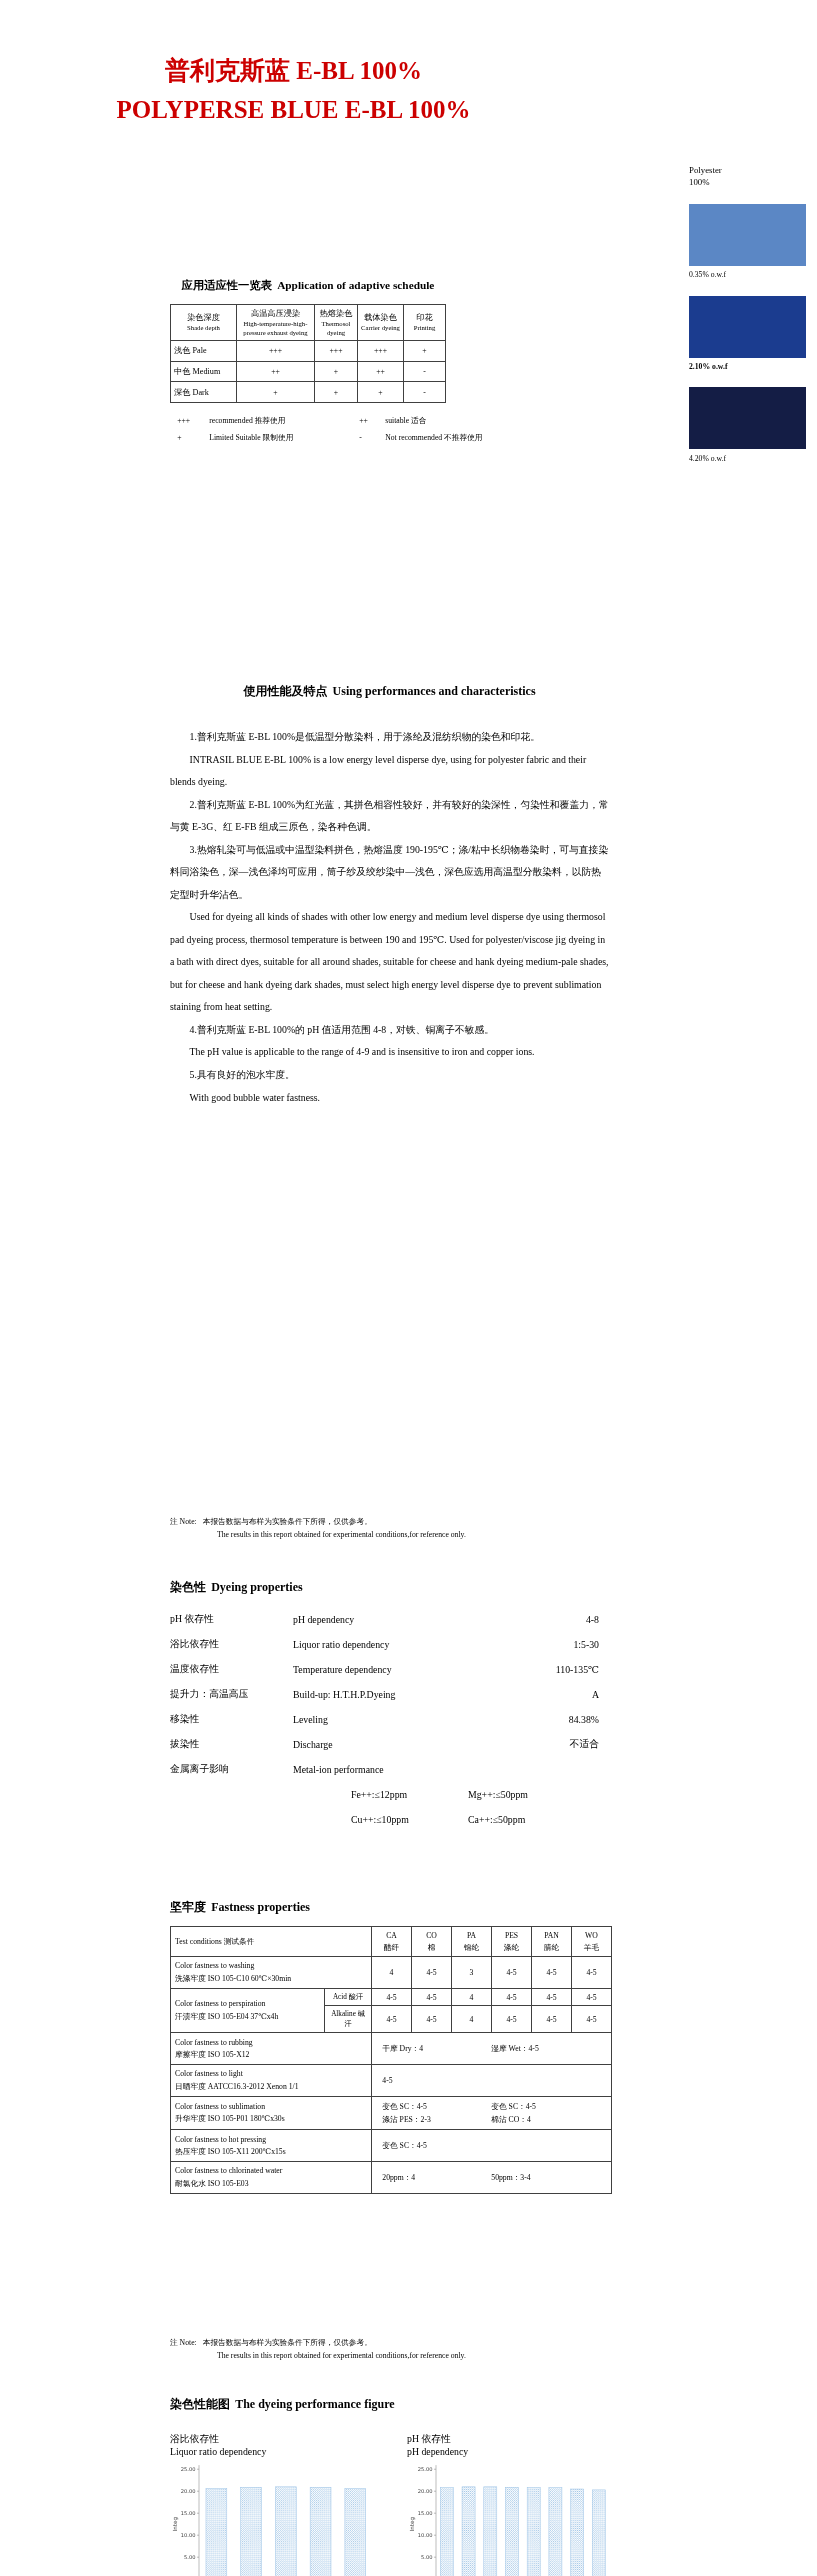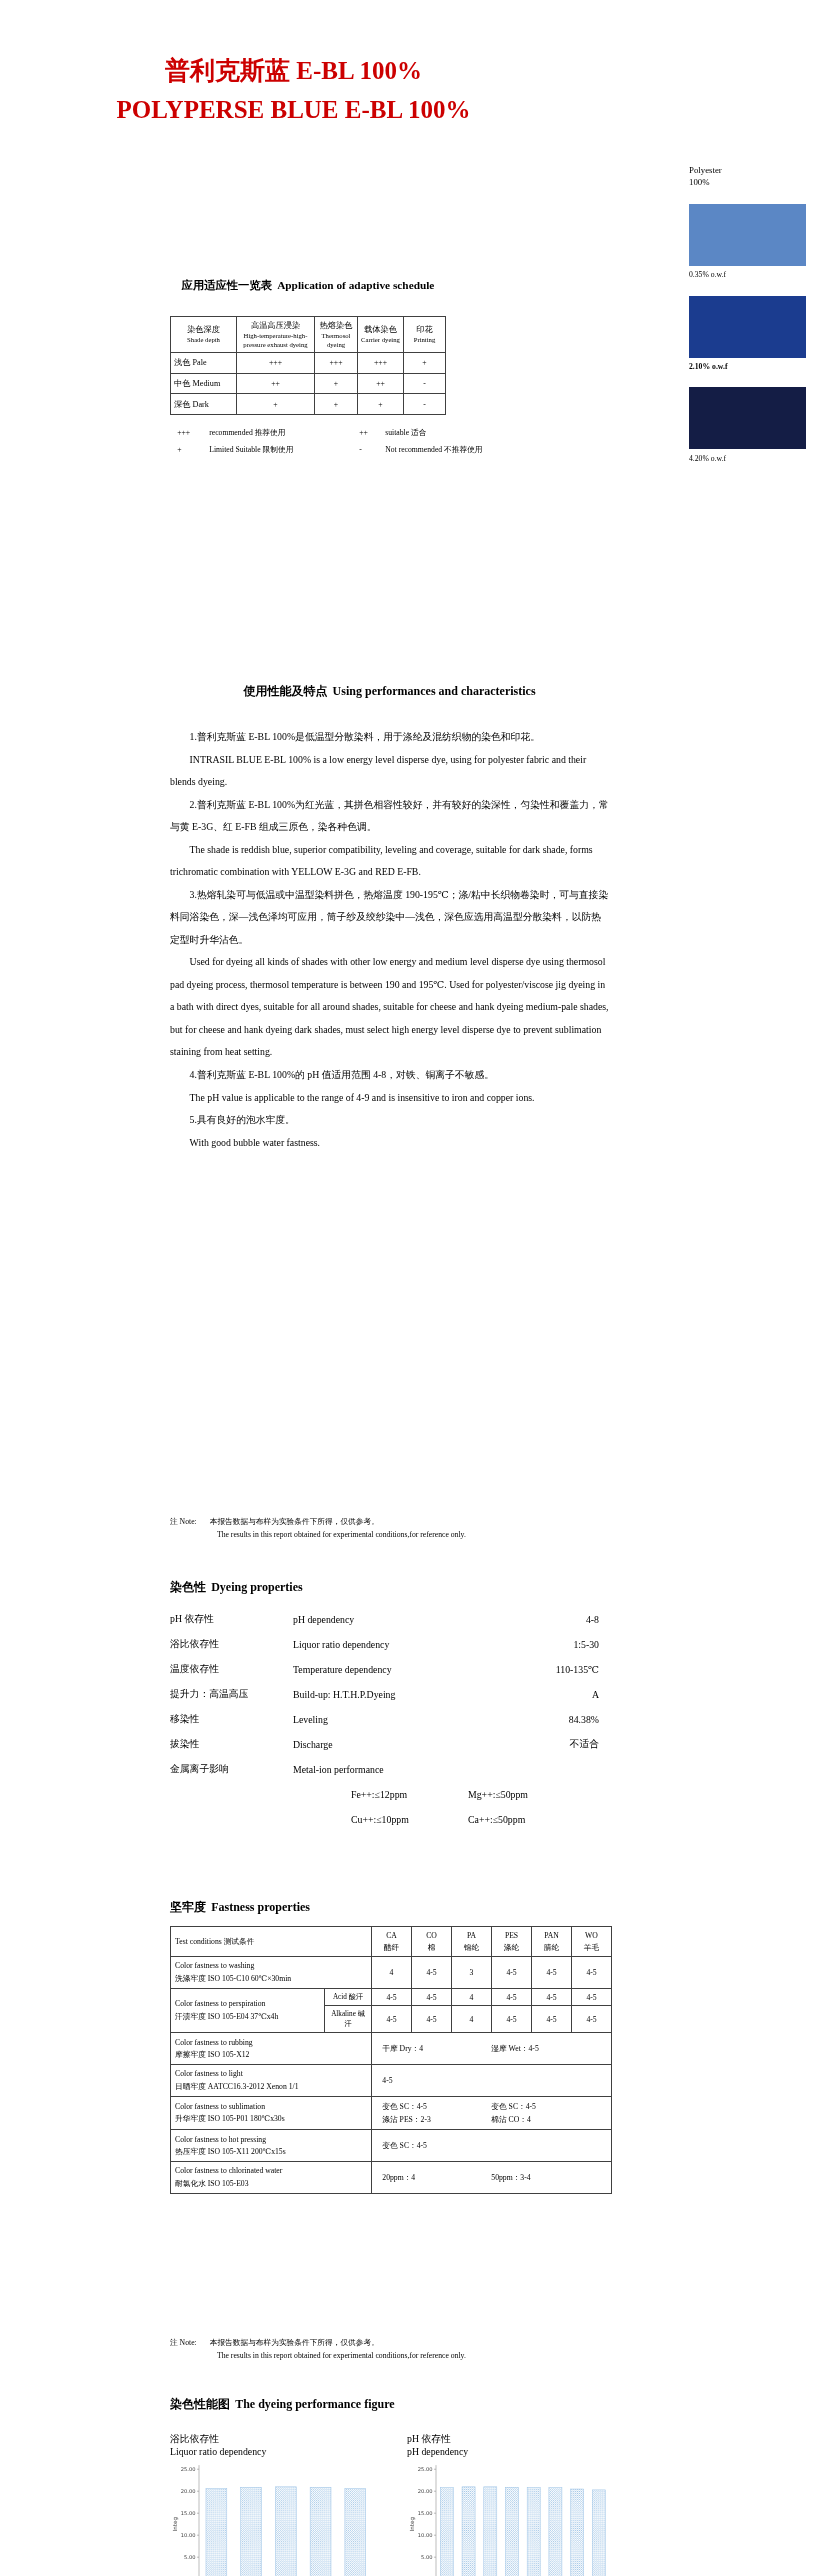--- a/index.html
+++ b/index.html
@@ -21,38 +21,38 @@
   
   section{position:absolute;left:170px;width:439px}
   h2{font-size:12px;font-weight:bold}
   .center-heading{text-align:center}
   .left-heading{text-align:left}
   .h-gap{display:inline-block;width:5.2px}
 
   
   .sec-app{top:278px}
   .app-heading{width:276px;text-align:center;font-size:11.3px}
-  .app-table{border-collapse:collapse;table-layout:fixed;width:276px;margin-top:23px;font-size:7.7px}
+  .app-table{border-collapse:collapse;table-layout:fixed;width:276px;margin-top:11px;font-size:7.7px}
   .app-table td{border:0.5px solid #404040;padding:2.6px 3.1px;vertical-align:middle}
   .ath{text-align:center}
   .ath .cn{font-size:8.2px}
   .ath .en{font-size:6.7px;line-height:1.3;margin-top:1.5px}
   .atl{text-align:left;font-size:8.2px;height:20.6px}
   .atv{text-align:center;font-size:7.7px}
   .legend{margin-top:10.3px;margin-left:7.2px;font-size:7.7px;line-height:2.2}
   .legend-row{display:grid;grid-template-columns:32px 150px 26px auto}
 
   
   .sec-perf{top:683px}
   .paragraphs{margin-top:26px;font-size:9.8px;line-height:2.3}
   .para{text-indent:2em}
 
   
   .note{position:absolute;left:170px;width:464px;font-size:7.7px;line-height:1.75}
-  .note-prefix{margin-right:13px}
+  .note-prefix{margin-right:6px}
   .note-en{margin-left:47px}
   .note-1{top:1515px}.note-2{top:2336px}
 
   
   .sec-props{top:1579px}
   #props-list{margin-top:11.3px;width:429px}
   .prop-row{display:flex;height:25px;align-items:center;font-size:9.8px}
   .prop-cn{width:123px}
   .prop-en{flex:1}
   .prop-val{width:88px;text-align:right}
@@ -196,21 +196,20 @@
   </section>
 
   <section class="sec-perf">
     <h2 class="center-heading">
       <span>使用性能及特点</span><span class="h-gap"></span><span>Using performances and characteristics</span>
     </h2>
     <div class="paragraphs" id="perf-paragraphs">
         <p class="para cn">1.普利克斯蓝 E-BL 100%是低温型分散染料，用于涤纶及混纺织物的染色和印花。</p>
         <p class="para en">INTRASIL BLUE E-BL 100% is a low energy level disperse dye, using for polyester fabric and their blends dyeing.</p>
         <p class="para cn">2.普利克斯蓝 E-BL 100%为红光蓝，其拼色相容性较好，并有较好的染深性，匀染性和覆盖力，常与黄 E-3G、红 E-FB 组成三原色，染各种色调。</p>
-        <p class="para en">The shade is reddish blue, superior compatibility, leveling and coverage, suitable for dark shade, forms trichromatic combination with YELLOW E-3G and RED E-FB.</p>
         <p class="para cn">3.热熔轧染可与低温或中温型染料拼色，热熔温度 190-195℃；涤/粘中长织物卷染时，可与直接染料同浴染色，深—浅色泽均可应用，筒子纱及绞纱染中—浅色，深色应选用高温型分散染料，以防热定型时升华沾色。</p>
         <p class="para en">Used for dyeing all kinds of shades with other low energy and medium level disperse dye using thermosol pad dyeing process, thermosol temperature is between 190 and 195℃. Used for polyester/viscose jig dyeing in a bath with direct dyes, suitable for all around shades, suitable for cheese and hank dyeing medium-pale shades, but for cheese and hank dyeing dark shades, must select high energy level disperse dye to prevent sublimation staining from heat setting.</p>
         <p class="para cn">4.普利克斯蓝 E-BL 100%的 pH 值适用范围 4-8，对铁、铜离子不敏感。</p>
         <p class="para en">The pH value is applicable to the range of 4-9 and is insensitive to iron and copper ions.</p>
         <p class="para cn">5.具有良好的泡水牢度。</p>
         <p class="para en">With good bubble water fastness.</p>
       </div>
   </section>
 
   <div class="note note-1">

